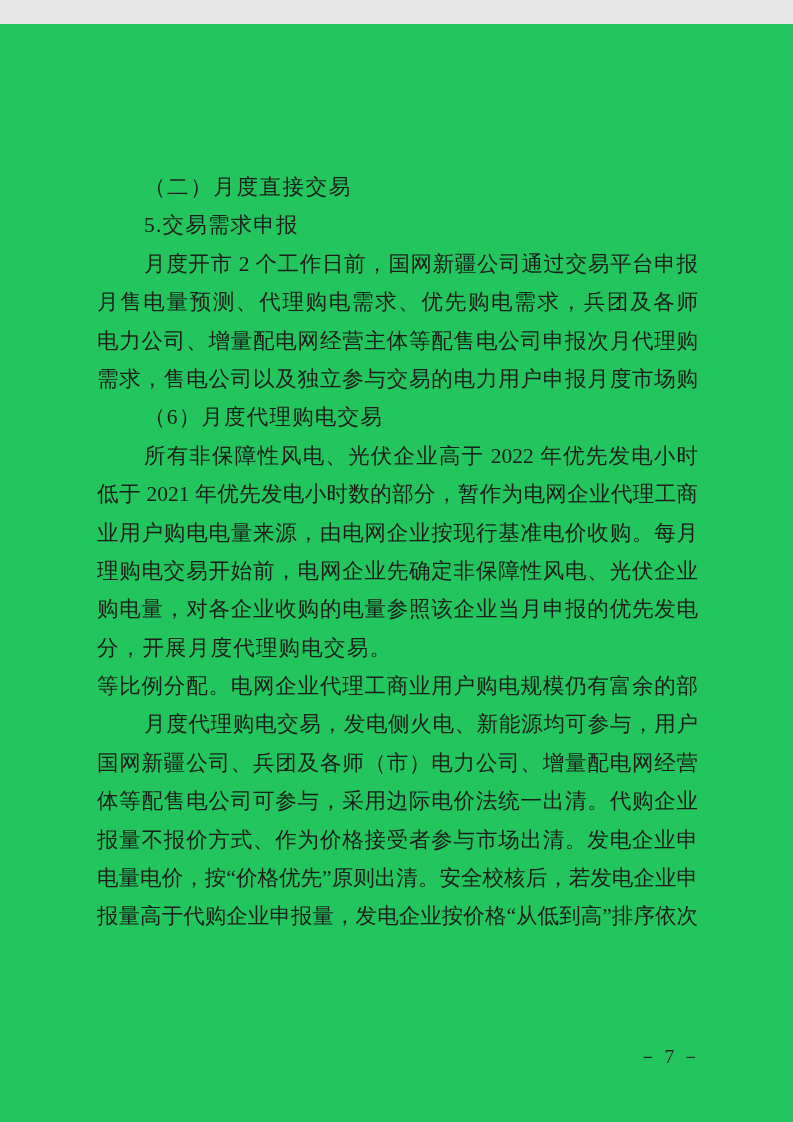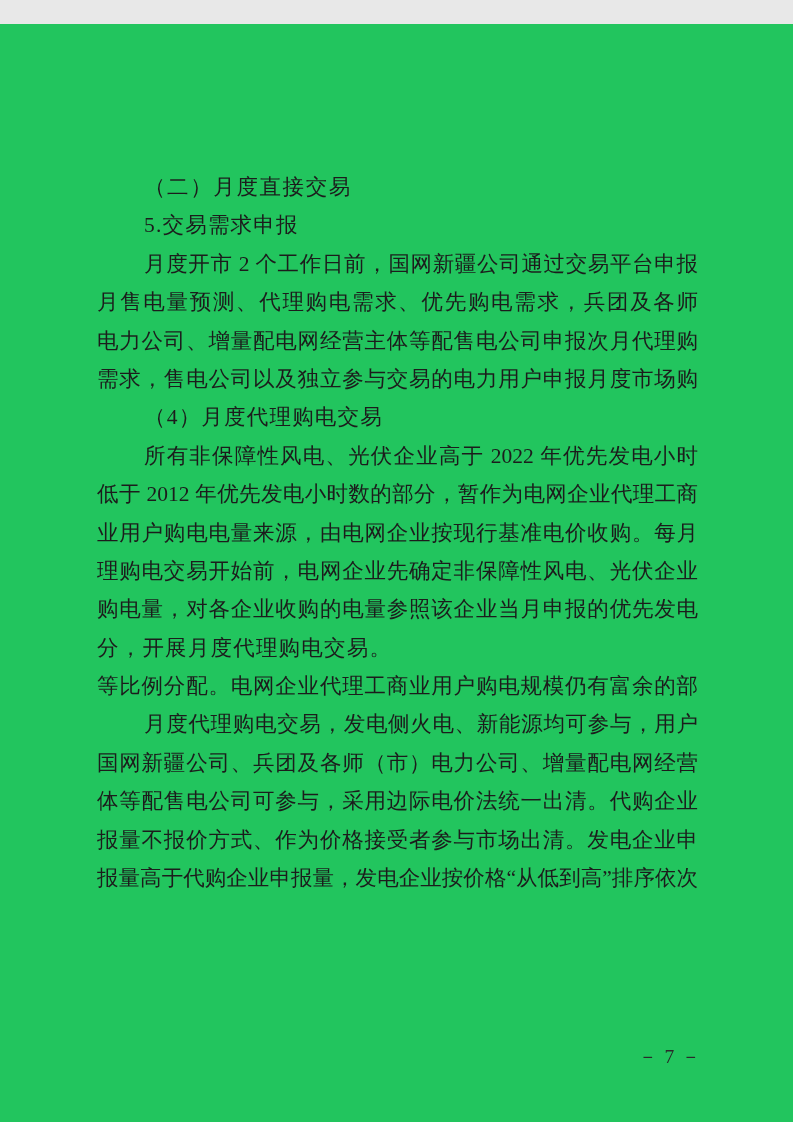--- a/index.html
+++ b/index.html
@@ -58,28 +58,29 @@
 <body>
 
 <div class="page">
   <div class="text-block">
       <div class="line indent heading">（二）月度直接交易</div>
       <div class="line indent">5.交易需求申报</div>
       <div class="line indent fill">月度开市 2 个工作日前，国网新疆公司通过交易平台申报次</div>
       <div class="line fill">月售电量预测、代理购电需求、优先购电需求，兵团及各师（市）</div>
       <div class="line fill">电力公司、增量配电网经营主体等配售电公司申报次月代理购电</div>
       <div class="line fill">需求，售电公司以及独立参与交易的电力用户申报月度市场购电</div>
-      <div class="line indent">（4）月度代理购电交易</div>
+      <div class="line indent">（6）月度代理购电交易</div>
       <div class="line indent fill">所有非保障性风电、光伏企业高于 2022 年优先发电小时数、</div>
-      <div class="line fill">低于 2012 年优先发电小时数的部分，暂作为电网企业代理工商</div>
+      <div class="line fill">低于 2021 年优先发电小时数的部分，暂作为电网企业代理工商</div>
       <div class="line fill">业用户购电电量来源，由电网企业按现行基准电价收购。每月代</div>
       <div class="line fill">理购电交易开始前，电网企业先确定非保障性风电、光伏企业收</div>
       <div class="line fill">购电量，对各企业收购的电量参照该企业当月申报的优先发电量</div>
       <div class="line">分，开展月度代理购电交易。</div>
       <div class="line fill">等比例分配。电网企业代理工商业用户购电规模仍有富余的部</div>
       <div class="line indent fill">月度代理购电交易，发电侧火电、新能源均可参与，用户侧</div>
       <div class="line fill">国网新疆公司、兵团及各师（市）电力公司、增量配电网经营主</div>
       <div class="line fill">体等配售电公司可参与，采用边际电价法统一出清。代购企业以</div>
       <div class="line fill">报量不报价方式、作为价格接受者参与市场出清。发电企业申报</div>
+      <div class="line fill">电量电价，按“价格优先”原则出清。安全校核后，若发电企业申</div>
       <div class="line fill">报量高于代购企业申报量，发电企业按价格“从低到高”排序依次</div>
     </div>
   <div class="page-number">－ 7 －</div>
 </div>
 
 </body></html>

